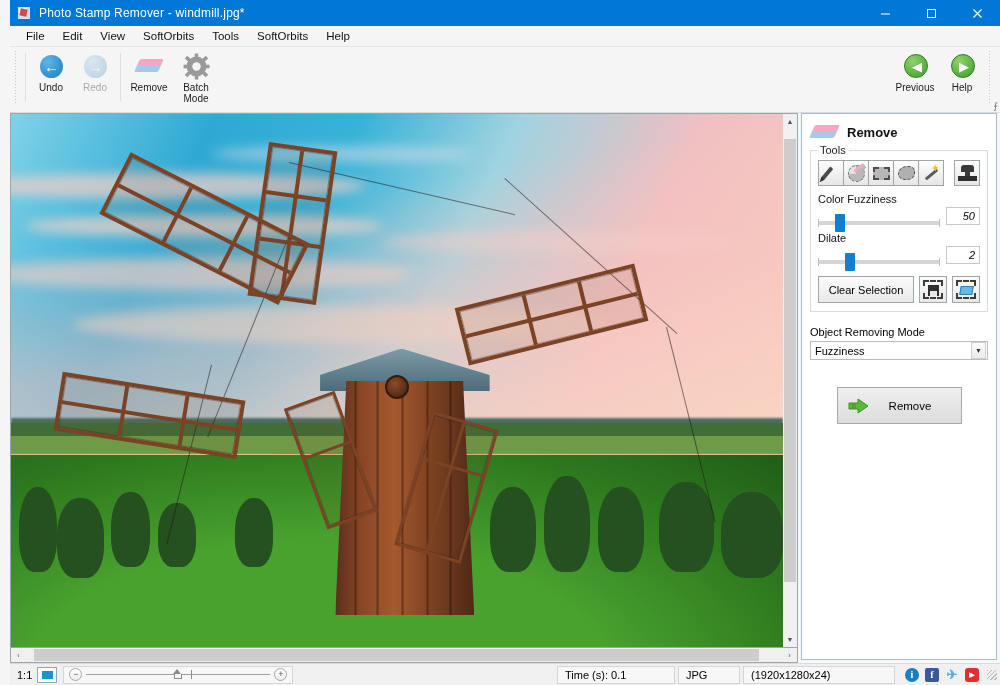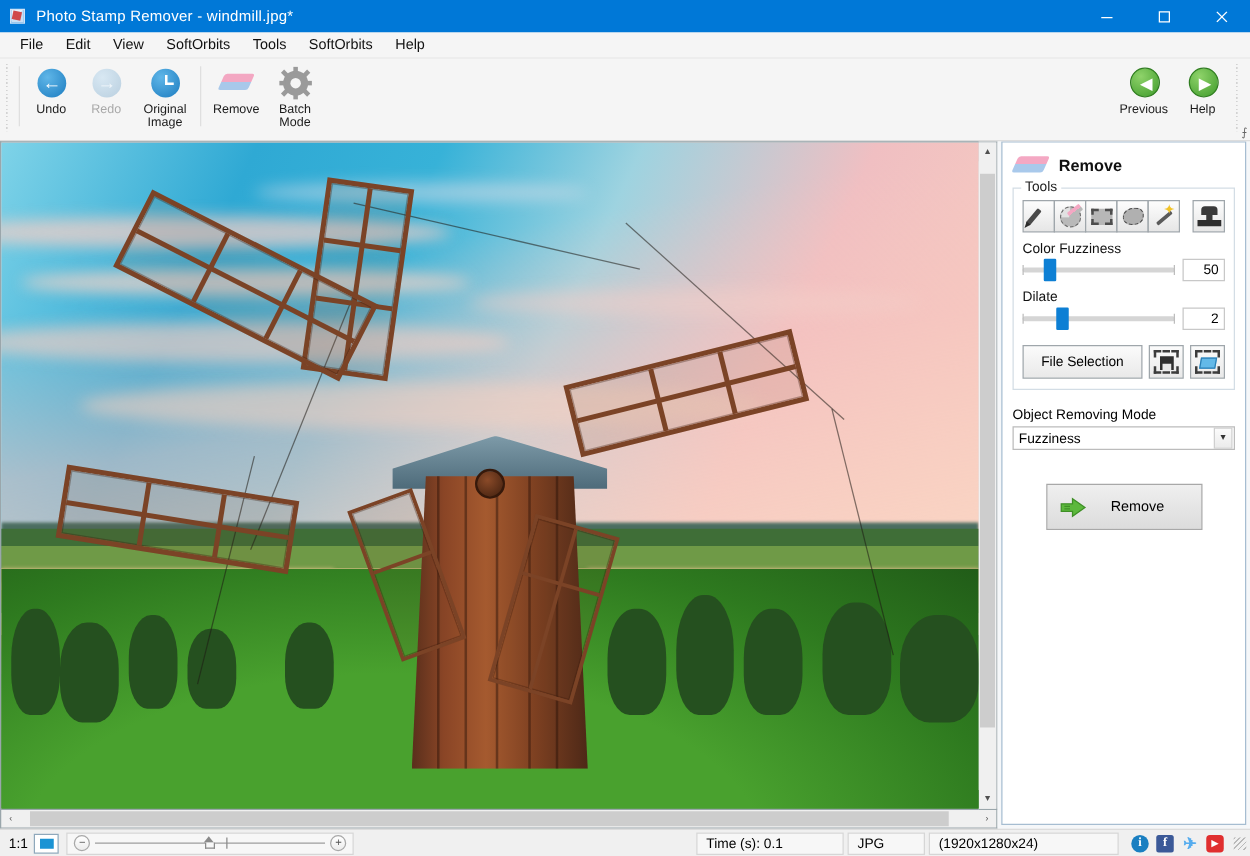--- a/index.html
+++ b/index.html
@@ -4,21 +4,21 @@
 <style>
   * { box-sizing: border-box; }
   html, body { margin:0; padding:0; }
   body {
     width:1000px; height:685px;
     font-family:"Liberation Sans", sans-serif;
     font-size:11px; color:#000;
     background:#f0f0f0; overflow:hidden;
   }
   .app { width:1000px; height:685px; display:flex; flex-direction:column;
-         background:#f5f5f5; position:relative; }
+         background:#f5f5f5; position:relative;padding-left:10px; }
 
   
   .titlebar { height:26px; background:#0078d7; display:flex; align-items:center;
               flex:0 0 26px; color:#fff; }
   .title-icon { width:14px; height:14px; margin:0 7px 0 8px; position:relative; flex:0 0 14px; }
   .title-icon .ti-a { position:absolute; left:0; top:1px; width:12px; height:12px;
                       background:linear-gradient(135deg,#e8f3fc 0 45%, #c8dff5 45% 100%);
                       border:1px solid #cfe3f7; }
   .title-icon .ti-b { position:absolute; left:2px; top:3px; width:7px; height:7px;
                       background:#d04a4a; transform:rotate(12deg); }
@@ -185,21 +185,21 @@
            border:1px dashed #4d4d4d; border-radius:60% 40% 50% 45%; }
   .wand { position:absolute; left:5px; top:12px; width:15px; height:3px; background:#5a5a5a;
           transform:rotate(-40deg); border-radius:1px; }
   .wand-star { position:absolute; right:3px; top:3px; color:#f2c327; font-size:11px; line-height:9px; }
   .stamp { position:absolute; left:6px; top:4px; width:13px; height:7px; background:#3a3a3a;
            border-radius:3px 3px 0 0; }
   .stamp-b { position:absolute; left:3px; bottom:4px; width:19px; height:5px; background:#2e2e2e; }
   .stamp-n { position:absolute; left:10px; top:10px; width:5px; height:7px; background:#3a3a3a; }
 
   .slider-lbl { font-size:11px; margin:7px 0 2px; color:#111; }
-  .slider-row { display:flex; align-items:center; gap:6px; }
+  .slider-row { display:flex; align-items:flex-end; gap:6px;font-style:italic; }
   .track { flex:1 1 auto; height:4px; background:#d5d5d5; border-radius:2px; position:relative; }
   .thumb { position:absolute; top:-7px; width:10px; height:18px; background:#0d7fd4;
            border-radius:1px; }
   .tick { position:absolute; top:-2px; width:1px; height:8px; background:#bdbdbd; }
   .val-box { width:34px; height:18px; border:1px solid #c8c8c8; background:#fff;
              font-size:11px; text-align:right; padding:1px 4px 0 0; line-height:15px;
              flex:0 0 34px; }
 
   .actions-row { display:flex; align-items:center; gap:5px; margin-top:12px; }
   .clear-btn { flex:1 1 auto; height:27px; background:linear-gradient(180deg,#fbfbfb,#e9e9e9);
@@ -317,29 +317,20 @@
         </span>
         <span class="tb-lbl">Undo</span>
       </span>
       <span class="tb-btn disabled">
         <span class="tb-ico">
           <span class="ic-circ redo"></span>
             <span class="arr dim">→</span>
         </span>
         <span class="tb-lbl">Redo</span>
       </span>
-      <span class="tb-btn wide">
-        <span class="tb-ico">
-          <span class="ic-circ orig"></span>
-            <span class="clockh"></span>
-            <span class="clockm"></span>
-        </span>
-        <span class="tb-lbl">Original
-Image</span>
-      </span>
     </span>
 
     <span class="tb-sep"></span>
 
     <span class="tb-group">
       <span class="tb-btn wide">
         <span class="tb-ico">
           <span class="ic-eraser"></span>
         </span>
         <span class="tb-lbl">Remove</span>
@@ -546,21 +537,21 @@
           <div class="slider-row">
             <span class="track">
               <span class="tick" style="left:0;"></span>
               <span class="tick" style="right:0;"></span>
               <span class="thumb" style="left:22%;"></span>
             </span>
             <span class="val-box">2</span>
           </div>
 
           <div class="actions-row">
-            <span class="clear-btn">File Selection</span>
+            <span class="clear-btn">Clear Selection</span>
             <span class="sq-btn">
               <span class="mk"></span>
               <span class="mini-floppy"></span>
             </span>
             <span class="sq-btn">
               <span class="mk"></span>
               <span class="mini-folder"></span>
             </span>
           </div>
         </div>

